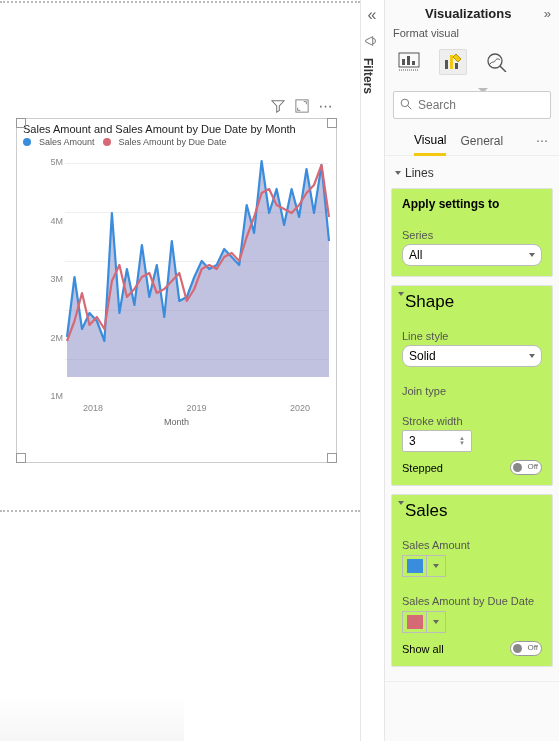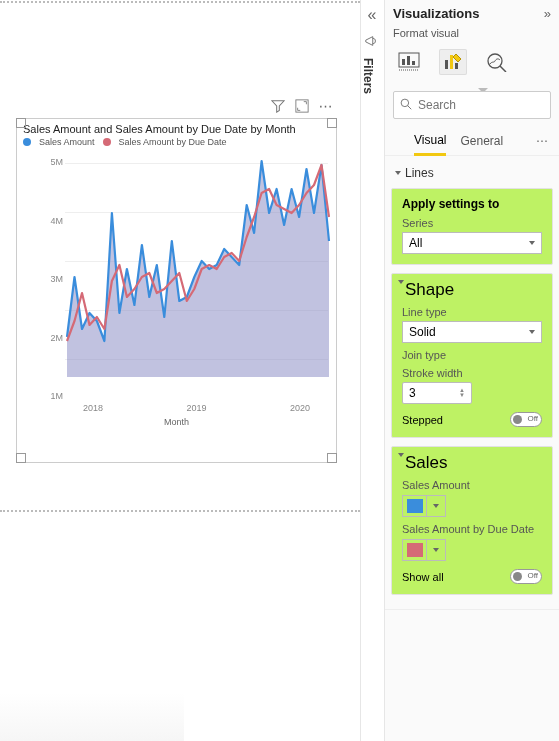--- a/index.html
+++ b/index.html
@@ -26,41 +26,41 @@
   .x-ticks { position:absolute; left:48px; right:8px; bottom:16px; display:flex; justify-content:space-between; font-size:9px; color:#888;align-items:center;}
   .grid-h { position:absolute; left:48px; right:8px; border-top:1px solid #eee; }
 
   .collapse-btn { position:absolute; top:6px; width:18px; text-align:center; color:#666; cursor:pointer;}
   .filters-tab { position:absolute; top:34px; width:20px; text-align:center; }
   .filters-tab .icon{display:block;color:#666;}
   .filters-label { writing-mode: vertical-rl; font-size:12px; color:#333; font-weight:600; margin-top:6px;}
   .mid-strip { width: 24px; position:relative; border-left: 1px solid #e6e6e6; background:#fff;}
 
   .right-pane { width: 175px; border-left:1px solid #e6e6e6; background:#fafafa; display:flex; flex-direction:column; height:741px; overflow:hidden;}
-  .pane-head { display:flex; align-items:center; justify-content:space-between; padding:6px 8px; }
+  .pane-head { display:flex; align-items:center; justify-content:space-between; padding:6px 8px;margin-left:32px; }
   .pane-head h3 { font-size:13px; font-weight:600; color:#222;}
   .pane-sub { font-size:11px; color:#555; padding:0 8px 4px;}
   .tool-row { display:flex; gap:16px; padding:6px 10px 8px; align-items:center;}
   .tool-btn { width:28px; height:26px; display:flex; align-items:center; justify-content:center; cursor:pointer; border-radius:2px;}
   .tool-btn.selected { background:#eee; box-shadow: inset 0 0 0 1px #ddd;}
   .caret-row { text-align:center; margin-top:-4px; height:8px;}
   .caret-row .caret { display:inline-block; width:0;height:0;border-left:5px solid transparent;border-right:5px solid transparent;border-top:5px solid #bbb; margin-left:22px;}
   .search-box { margin:4px 8px 8px; border:1px solid #ccc; border-radius:2px; background:#fff; display:flex; align-items:center; padding:4px 6px; gap:6px;}
   .search-box input { border:none; outline:none; width:100%; font-size:12px; background:transparent;}
   .tabs { display:flex; gap:14px; padding:0 10px; border-bottom:1px solid #eee; font-size:12px; align-items:center;}
   .tab { padding:6px 0; color:#555; cursor:pointer;}
   .tab.active { color:#000; border-bottom: 3px solid #f2c811; margin-bottom:-1px; font-weight:500;margin-left:19px;}
   .tabs .more { margin-left:auto; cursor:pointer; color:#666; letter-spacing:1px;}
   .scroll { overflow-y:auto; flex:1;}
   .section { border-bottom:1px solid #eee; padding:6px 0;}
   .section-header { display:flex; align-items:center; gap:4px; padding:4px 10px; font-size:12px; cursor:pointer; color:#333;}
   .card { background:#bef264; border:1px solid #e2e2e2; border-radius:2px; padding:8px 10px 10px; margin:4px 6px 8px;}
   .card .head { display:flex; align-items:flex-start; gap:1px; font-size:17px; margin:-2px -2px 6px -4px; cursor:pointer;}
-  .field-label { font-size:11px; color:#555; margin:6px 0 3px;}
-  .select { border:1px solid #bbb; border-radius:0; padding:3px 6px; font-size:12px; display:flex; justify-content:space-between; align-items:center; background:#fff; cursor:pointer;}
+  .field-label { font-size:11px; color:#555; margin:18px 0 3px;}
+  .select { border:1px solid #bbb; border-radius:8px; padding:3px 6px; font-size:12px; display:flex; justify-content:space-between; align-items:center; background:#fff; cursor:pointer;}
   .number-input { border:1px solid #bbb; border-radius:2px; padding:3px 6px; font-size:12px; width:70px; display:flex; justify-content:space-between; align-items:center; background:#fff;}
   .spin { display:flex; flex-direction:column; font-size:6px; color:#888; line-height:5px; cursor:pointer;}
   .row-between { display:flex; justify-content:space-between; align-items:center; margin-top:8px; font-size:11px;}
   .toggle { width:32px; height:15px; border:1px solid #999; border-radius:8px; position:relative; background:#fff; cursor:pointer;}
   .toggle .knob { width:9px; height:9px; border-radius:5px; background:#888; position:absolute; top:2px; left:2px;}
   .toggle .lbl { position:absolute; right:3px; top:1px; font-size:8px; color:#666;}
   .color-swatch { display:flex; align-items:center; gap:0; margin-top:4px;}
   .sw { width:24px; height:22px; border:1px solid #bbb; border-right:none; display:flex; align-items:center; justify-content:center; cursor:pointer;}
   .sw-inner { width:16px; height:14px;}
   .sw-drop { width:20px; height:22px; border:1px solid #bbb; display:flex; align-items:center; justify-content:center; cursor:pointer;}
@@ -216,21 +216,21 @@
             <span>All</span>
             <span class="chev chev-s"></span>
           </div>
         </div>
 
         <div class="card">
           <div class="head">
             <span class="chev chev-s"></span>
             <span>Shape</span>
           </div>
-          <div class="field-label">Line type</div>
+          <div class="field-label">Line style</div>
           <div class="select">
             <span>Solid</span>
             <span class="chev chev-s"></span>
           </div>
           <div class="field-label">Join type</div>
           <div class="field-label">Stroke width</div>
           <div class="number-input">
             <span>3</span>
             <span class="spin">
                 <span>▲</span>

